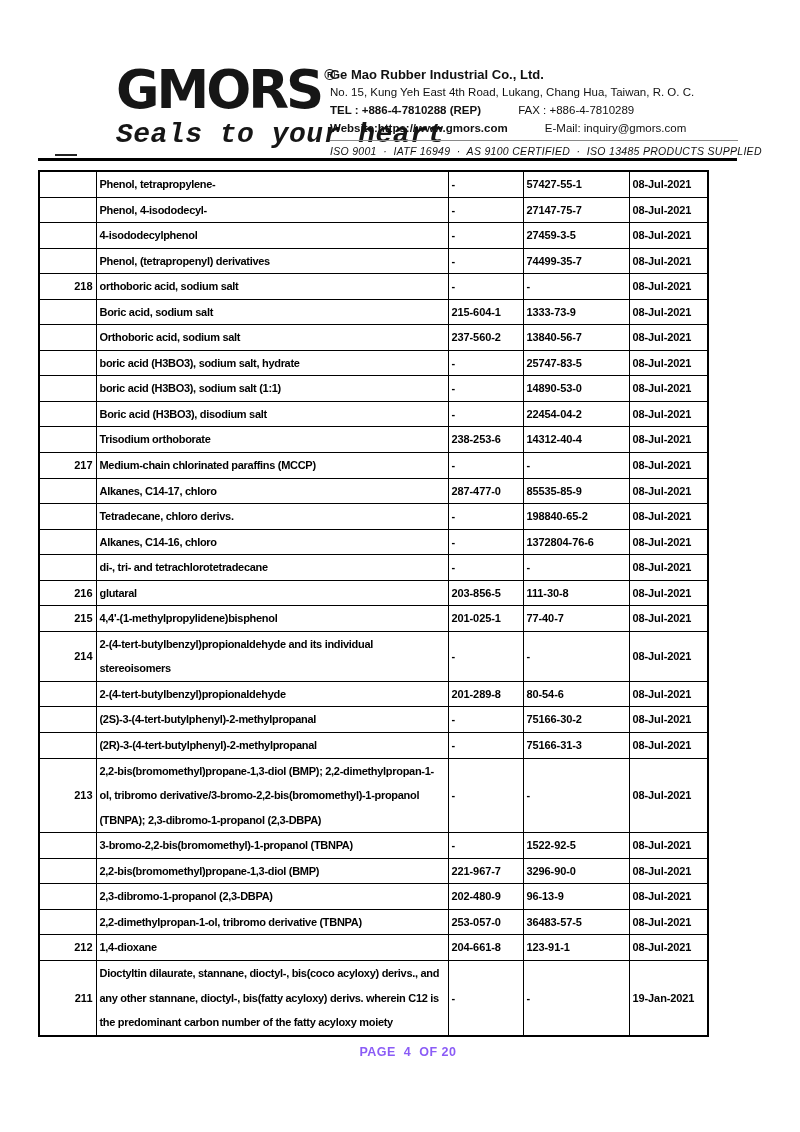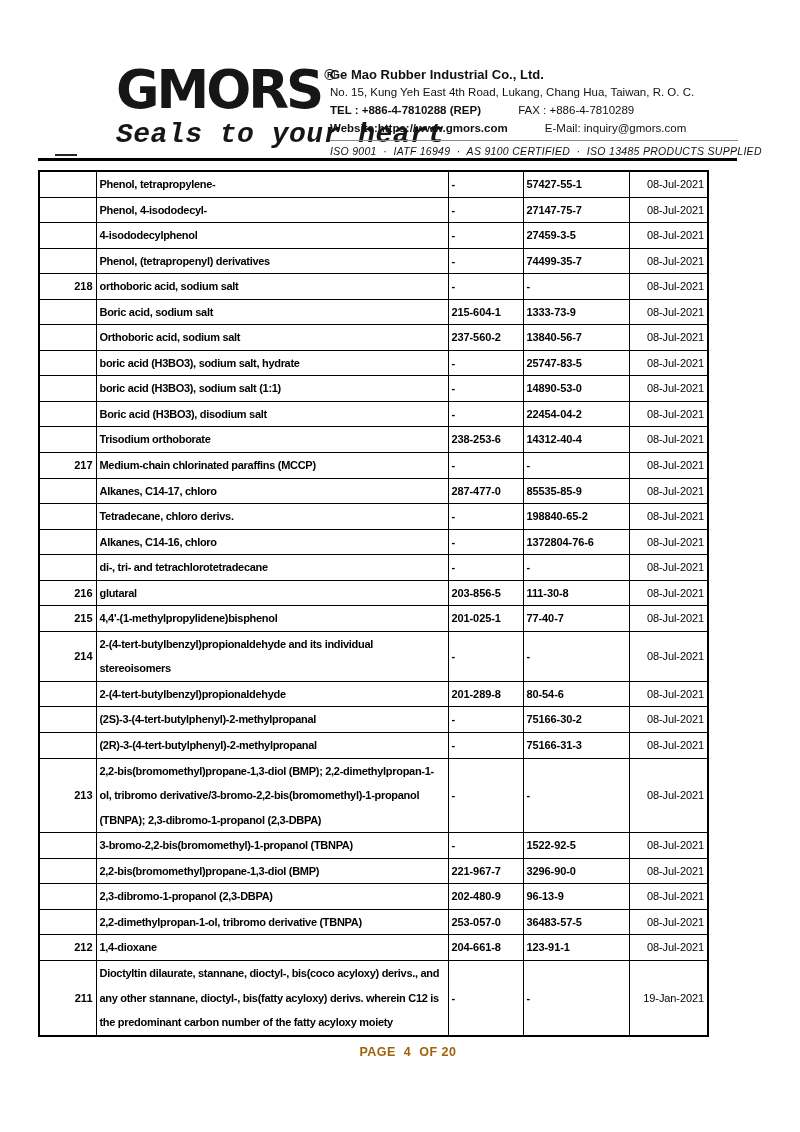--- a/index.html
+++ b/index.html
@@ -46,26 +46,26 @@
   table.subst td {
     border:1px solid #000; vertical-align:middle;
     padding:0 3px; font-size:11px; line-height:24.55px; color:#000;
     overflow:hidden;
   }
   tr.row { height:24.55px; }
   .td-no   { text-align:right; font-weight:700; padding-right:4px; }
   .td-name { font-weight:700; letter-spacing:-0.3px; white-space:pre-line; }
   .td-ec   { font-weight:700; letter-spacing:-0.1px; }
   .td-cas  { font-weight:700; letter-spacing:-0.1px; }
-  .td-date { font-weight:400; letter-spacing:-0.1px;text-align:right; }
+  .td-date { font-weight:700; letter-spacing:-0.1px; }
 
   
   .footer {
     position:absolute; left:0; top:1031px; width:800px; text-align:center;
-    font-size:12.5px; font-weight:700; letter-spacing:0.5px; white-space:pre; color:#a16207;
+    font-size:12.5px; font-weight:700; letter-spacing:0.5px; white-space:pre; color:#8b5cf6;
   }
 </style>
 </head>
 <body>
 
 <div class="page">
 
   <div class="logo-block">
     <div class="logo-row">
       <span class="logo-text">GMORS</span><span class="reg-mark">®</span>

